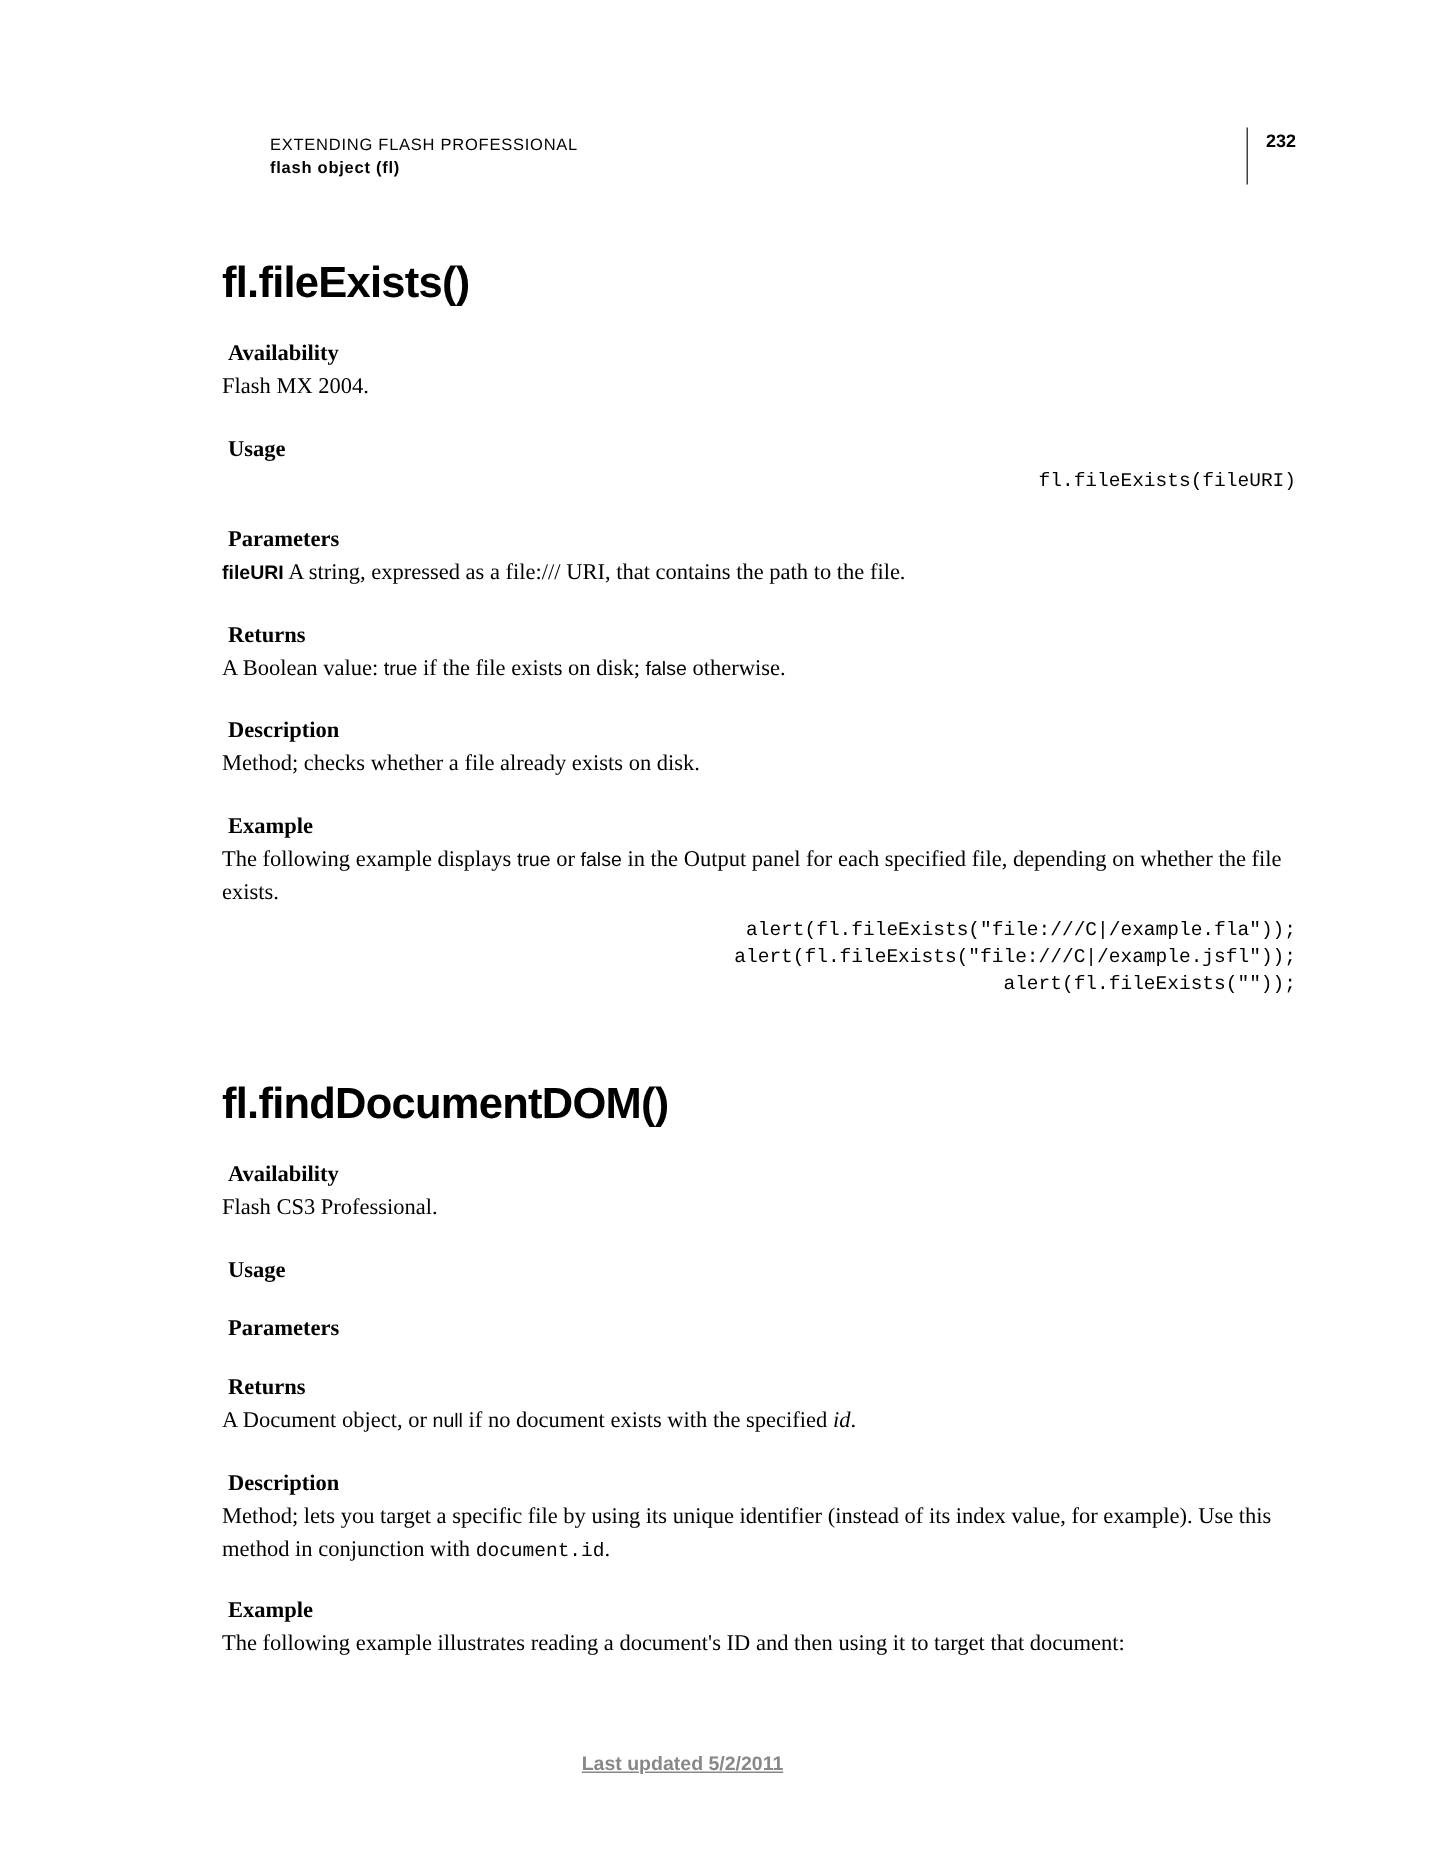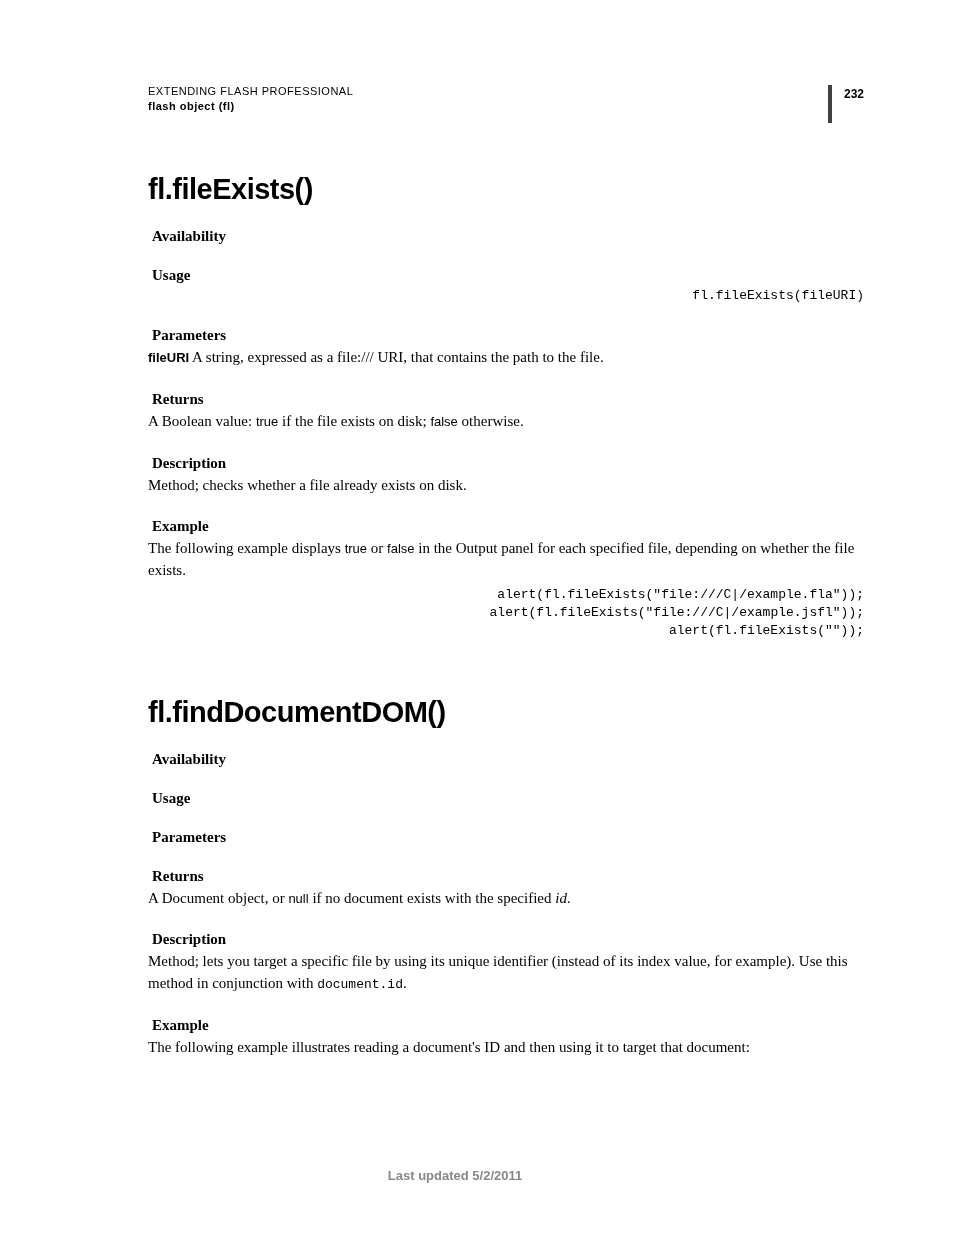--- a/index.html
+++ b/index.html
@@ -12,41 +12,42 @@
   .page {
     width: 954px;
     height: 1235px;
     position: relative;
     padding: 85px 90px 0 148px;
     box-sizing: border-box;
   }
   .header-row {
     display: flex;
     justify-content: space-between;
-    align-items: flex-start;
+    align-items: center;
+    margin-left: 32px;
   }
   .header-left {
     font-family: Arial, Helvetica, sans-serif;
     font-size: 11px;
     letter-spacing: 0.5px;
   }
   .header-title {
     text-transform: uppercase;
     font-weight: normal;
   }
   .header-sub {
     font-weight: bold;
     font-size: 11px;
     margin-top: 3px;
   }
   .page-number {
     font-family: Arial, Helvetica, sans-serif;
     font-size: 12px;
     font-weight: bold;
-    border-left: 4px solid #404040;
+    border-left: 1px solid #404040;
     padding-left: 12px;
     padding-top: 2px;
     padding-bottom: 22px;
   }
   h1.method-title {
     font-family: Arial, Helvetica, sans-serif;
     font-weight: bold;
     font-size: 29px;
     margin: 50px 0 22px 0;
     letter-spacing: -0.5px;
@@ -94,38 +95,40 @@
   .footer {
     position: absolute;
     bottom: 52px;
     left: 0;
     width: 910px;
     text-align: center;
     font-family: Arial, Helvetica, sans-serif;
     font-size: 13px;
     font-weight: bold;
     color: #888;
+    text-decoration: underline;
   }
 </style>
 </head>
 <body>
 
 <div class="page">
 
   <div class="header-row">
     <div class="header-left">
       <div class="header-title">EXTENDING FLASH PROFESSIONAL</div>
       <div class="header-sub">flash object (fl)</div>
     </div>
     <div class="page-number">232</div>
   </div>
 
   <h1 class="method-title">fl.fileExists()</h1>
 
   <div class="section-label">Availability</div>
+  <p class="body-text">Flash MX 2004.</p>
 
   <div class="section-label">Usage</div>
   <div class="code-block">fl.fileExists(fileURI)</div>
 
   <div class="section-label">Parameters</div>
   <p class="body-text"><span class="code-inline-bold">fileURI</span><span>  A string, expressed as a file:/// URI, that contains the path to the file.</span></p>
 
   <div class="section-label">Returns</div>
   <p class="body-text"><span>A Boolean value: </span><span class="code-inline">true</span><span> if the file exists on disk; </span><span class="code-inline">false</span><span> otherwise.</span></p>
 
@@ -134,20 +137,21 @@
 
   <div class="section-label">Example</div>
   <p class="body-text"><span>The following example displays </span><span class="code-inline">true</span><span> or </span><span class="code-inline">false</span><span> in the Output panel for each specified file, depending on whether the file exists.</span></p>
   <div class="code-block">alert(fl.fileExists("file:///C|/example.fla"));
 alert(fl.fileExists("file:///C|/example.jsfl"));
 alert(fl.fileExists(""));</div>
 
   <h1 class="method-title second">fl.findDocumentDOM()</h1>
 
   <div class="section-label">Availability</div>
+  <p class="body-text">Flash CS3 Professional.</p>
 
   <div class="section-label">Usage</div>
 
   <div class="section-label">Parameters</div>
 
   <div class="section-label">Returns</div>
   <p class="body-text"><span>A Document object, or </span><span class="code-inline">null</span><span> if no document exists with the specified </span><span class="italic">id</span><span>.</span></p>
 
   <div class="section-label">Description</div>
   <p class="body-text"><span>Method; lets you target a specific file by using its unique identifier (instead of its index value, for example). Use this method in conjunction with </span><span class="link">document.id</span><span>.</span></p>

